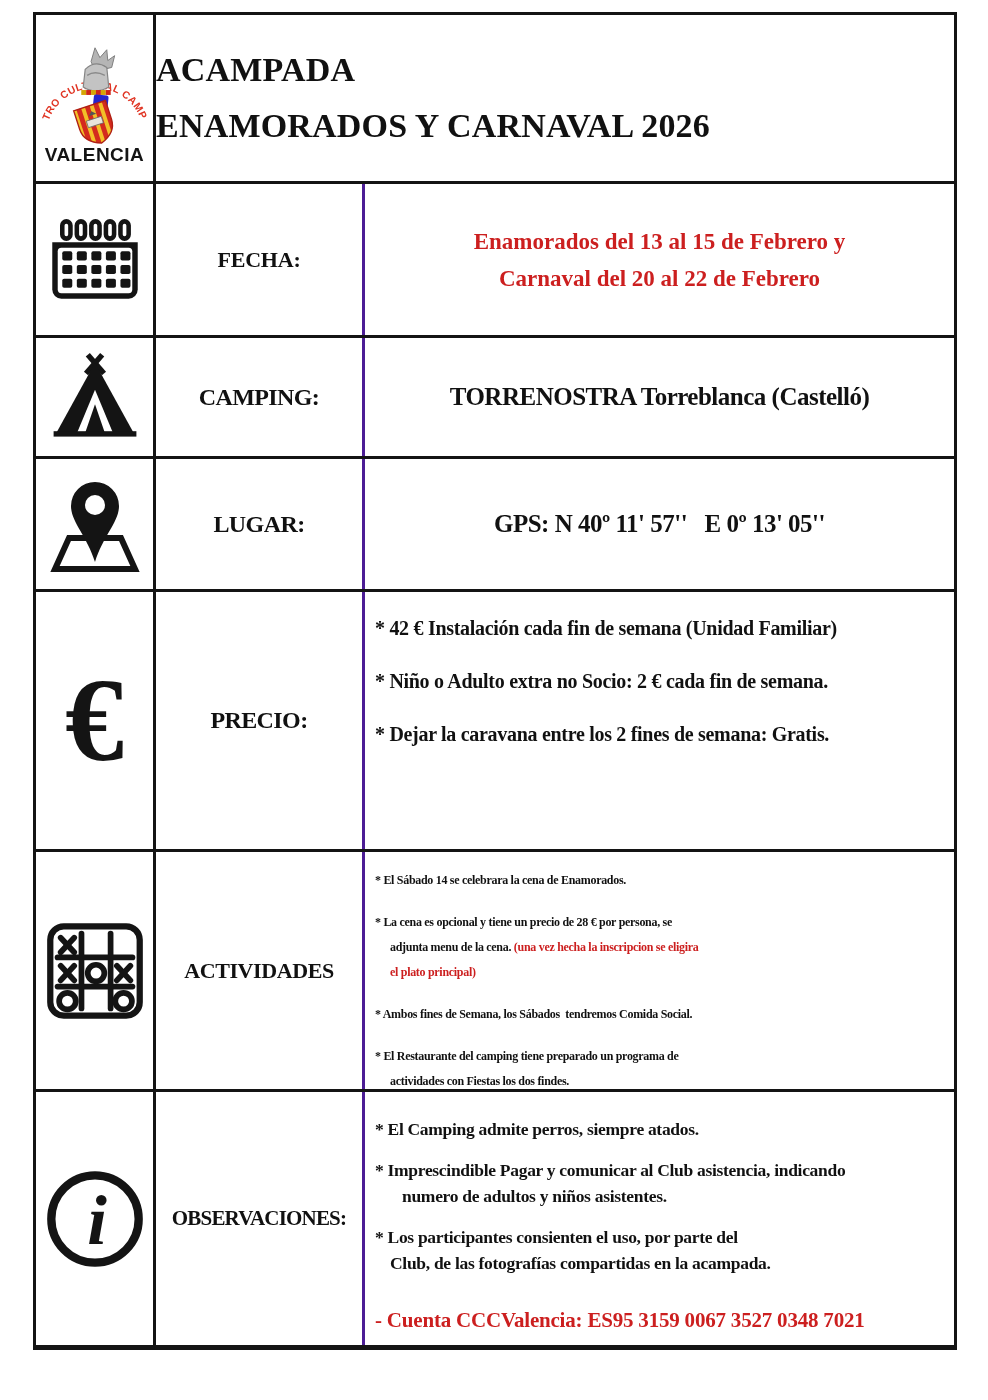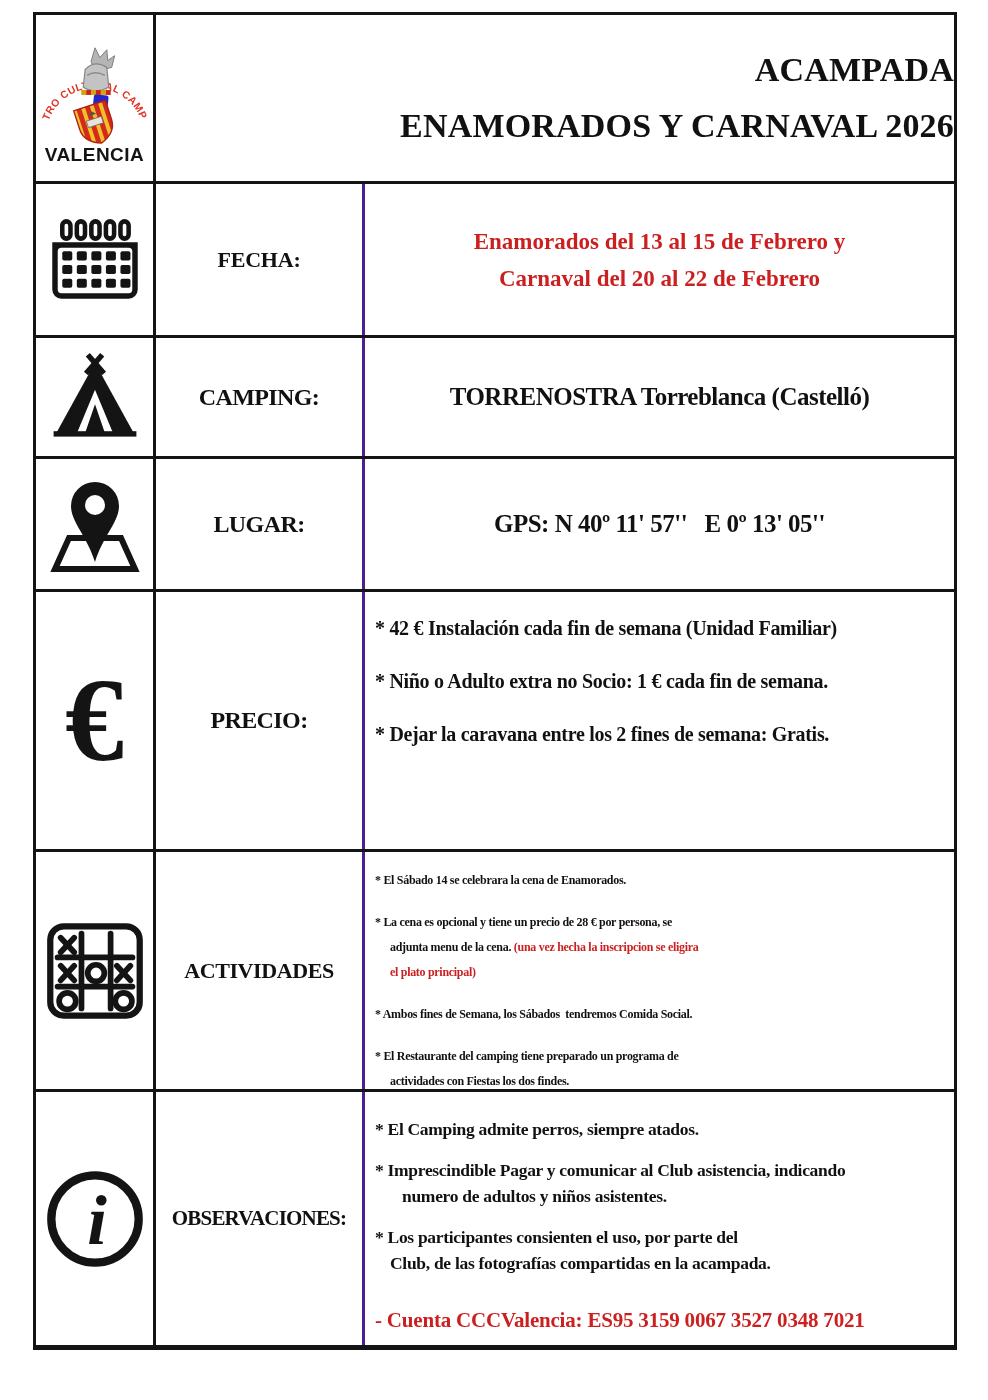--- a/index.html
+++ b/index.html
@@ -64,21 +64,21 @@
   }
   .logo-city {
     font-family: "Liberation Sans", "DejaVu Sans", sans-serif;
     font-weight: bold;
     font-size: 19px;
     letter-spacing: 0.5px;
     margin-top: -4px;
     color: #141414;
   }
   .title-cell {
-    display: flex; flex-direction: column; align-items: flex-end; justify-content: center;
+    display: flex; flex-direction: column; align-items: flex-start; justify-content: center;
   }
   .title-line {
     font-weight: bold;
     font-size: 34px;
     line-height: 56px;
     letter-spacing: 0.2px;
     text-align: center;
     white-space: nowrap;
   }
 
@@ -267,21 +267,21 @@
 
     <div class="t-row r-precio">
       <div class="cell icon-cell">
         <div style="font-family:'Liberation Serif','DejaVu Serif',serif;font-weight:bold;font-size:118px;line-height:100px;color:#141414;">€</div>
       </div>
       <div class="cell label-cell">
         <span class="label tight">PRECIO:</span>
       </div>
       <div class="cell content-cell list-content precio-list">
         <div class="bullet">* 42 € Instalación cada fin de semana (Unidad Familiar)</div>
-        <div class="bullet">* Niño o Adulto extra no Socio: 1 € cada fin de semana.</div>
+        <div class="bullet">* Niño o Adulto extra no Socio: 2 € cada fin de semana.</div>
         <div class="bullet">* Dejar la caravana entre los 2 fines de semana: Gratis.</div>
       </div>
     </div>
 
     <div class="t-row r-actividades">
       <div class="cell icon-cell">
         <svg class="icon-svg" width="104" height="104" viewBox="0 0 100 100">
           <rect x="7" y="7" width="86" height="86" rx="13" fill="#ffffff" stroke="#141414" stroke-width="6"></rect>
           <g stroke="#141414" stroke-width="5.5" stroke-linecap="round">
             <line x1="37" y1="14" x2="37" y2="86"></line>

